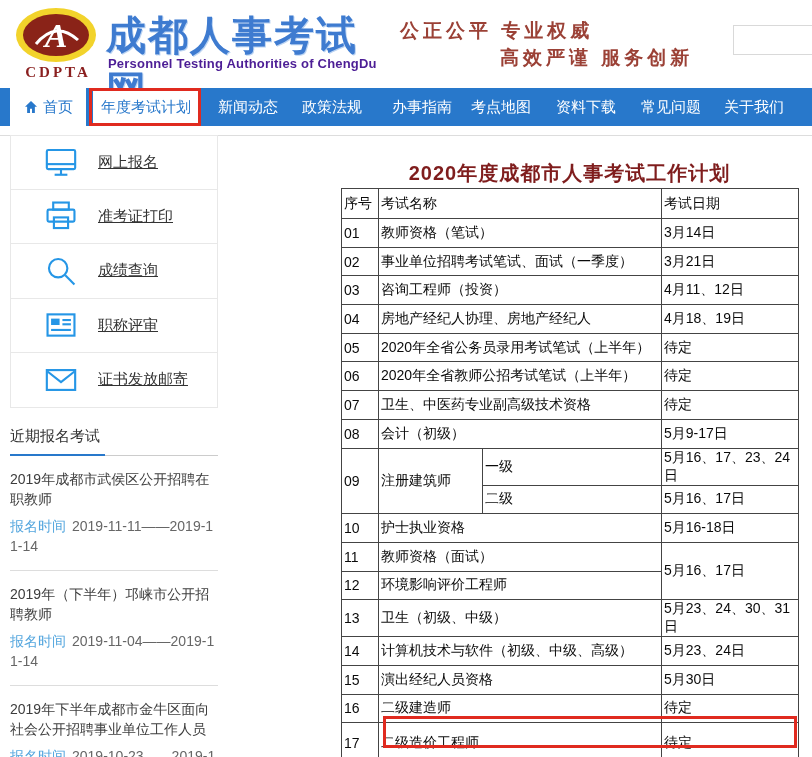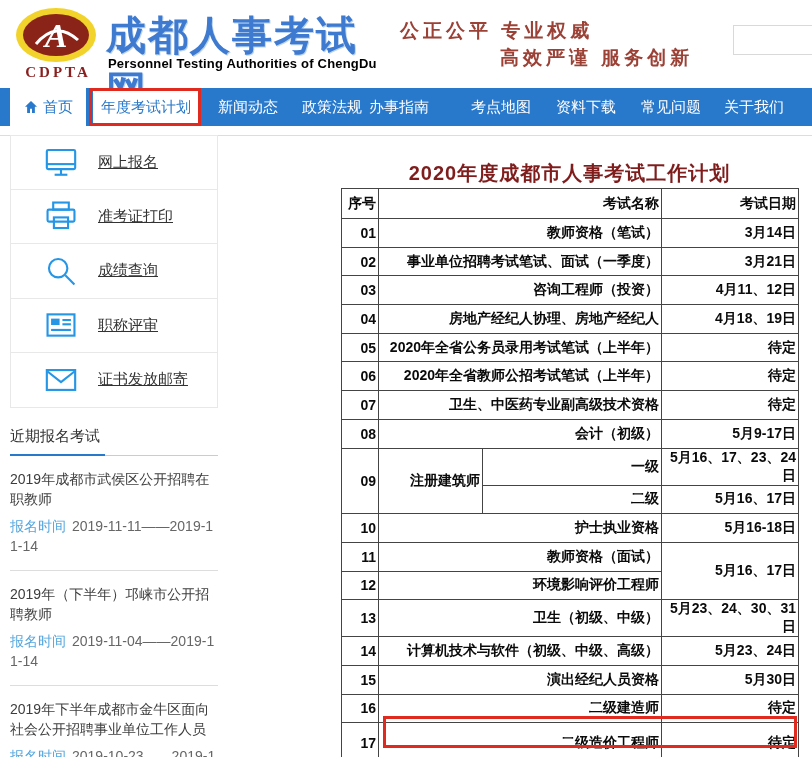--- a/index.html
+++ b/index.html
@@ -16,41 +16,41 @@
     font-family:"Liberation Serif","DejaVu Serif",serif;
     font-weight:700; font-size:15px; letter-spacing:3px; color:#8a1f1f;
   }
   .site-title {
     position:absolute; left:106px; top:8px; width:280px;
     font-size:40px; font-weight:900; color:#3e7bd0; letter-spacing:2px;
     text-shadow:1px 1px 0 #bcd4f2;
   }
   .site-subtitle {
     position:absolute; left:108px; top:56px; width:300px;
-    font-size:13px; font-weight:700; color:#000000; letter-spacing:0.2px;
+    font-size:13px; font-weight:700; color:#4c1d95; letter-spacing:0.2px;
   }
   .slogan { position:absolute; font-size:19px; font-weight:700; color:#9b4136; letter-spacing:4px;text-align:center; }
   .slogan-1 { left:400px; top:18px; }
   .slogan-2 { left:500px; top:45px; }
   .search-box {
     position:absolute; left:733px; top:25px; width:120px; height:30px;
     background:#fff; border:1px solid #d9d9d9;
   }
   
   .nav { position:absolute; left:0; top:88px; width:812px; height:38px; background:#2878cb; }
   .nav-tab {
     position:absolute; top:0; height:38px; display:flex; align-items:center; justify-content:center;
     font-size:15px; cursor:pointer;
   }
   .nav-tab.white { background:#fff; color:#2878cb; gap:4px;text-align:right; }
   .nav-tab.blue { color:#fff; }
   .tab-home { left:10px; width:76px; }
   .tab-annual { left:93px; width:106px; }
   .n2 { left:215px; width:66px; } .n3 { left:299px; width:66px; }
-  .n4 { left:366px; width:66px; } .n5 { left:468px; width:66px; }
+  .n4 { left:389px; width:66px; } .n5 { left:468px; width:66px; }
   .n6 { left:553px; width:66px; } .n7 { left:638px; width:66px; }
   .n8 { left:721px; width:66px;justify-content:center; }
   .content-divider { position:absolute; left:0; top:135px; width:812px; height:1px; background:#ddd; }
   
   .sidebar { position:absolute; left:10px; top:135px; width:208px; }
   .menu-item {
     height:54.5px; border:1px solid #e8e8e8; border-top:none; background:#fff;
     display:flex; align-items:center; padding-left:33px; gap:20px; cursor:pointer;text-decoration:underline;
   }
   .menu-item:first-child { border-top:1px solid #e8e8e8; }
@@ -77,22 +77,22 @@
   }
   .plan-table {
     position:absolute; left:111px; top:48px; width:457px;
     border-collapse:collapse; table-layout:fixed;
   }
   .plan-table col.c-no { width:37px; }
   .plan-table col.c-n1 { width:104px; }
   .plan-table col.c-n2 { width:179px; }
   .plan-table col.c-date { width:137px; }
   .plan-table th, .plan-table td {
-    border:1px solid #444; text-align:right; vertical-align:middle;
-    font-size:14px; font-weight:700; color:#0a0a0a; padding:0 2px;
+    border:1px solid #444; text-align:left; vertical-align:middle;
+    font-size:14px; font-weight:400; color:#0a0a0a; padding:0 2px;
   }
   .plan-table thead tr { height:30px; }
   .plan-table tbody tr { height:28.7px; }
   .plan-table tbody tr.tall { height:41px; }
   
   .annotation-box { position:absolute; border:3px solid #e02a1f; background:transparent; pointer-events:none; }
   .box-nav { left:89px; top:88px; width:112px; height:38px; }
   .box-row17 { left:383px; top:716px; width:414px; height:32px; }
 </style>
 </head>

